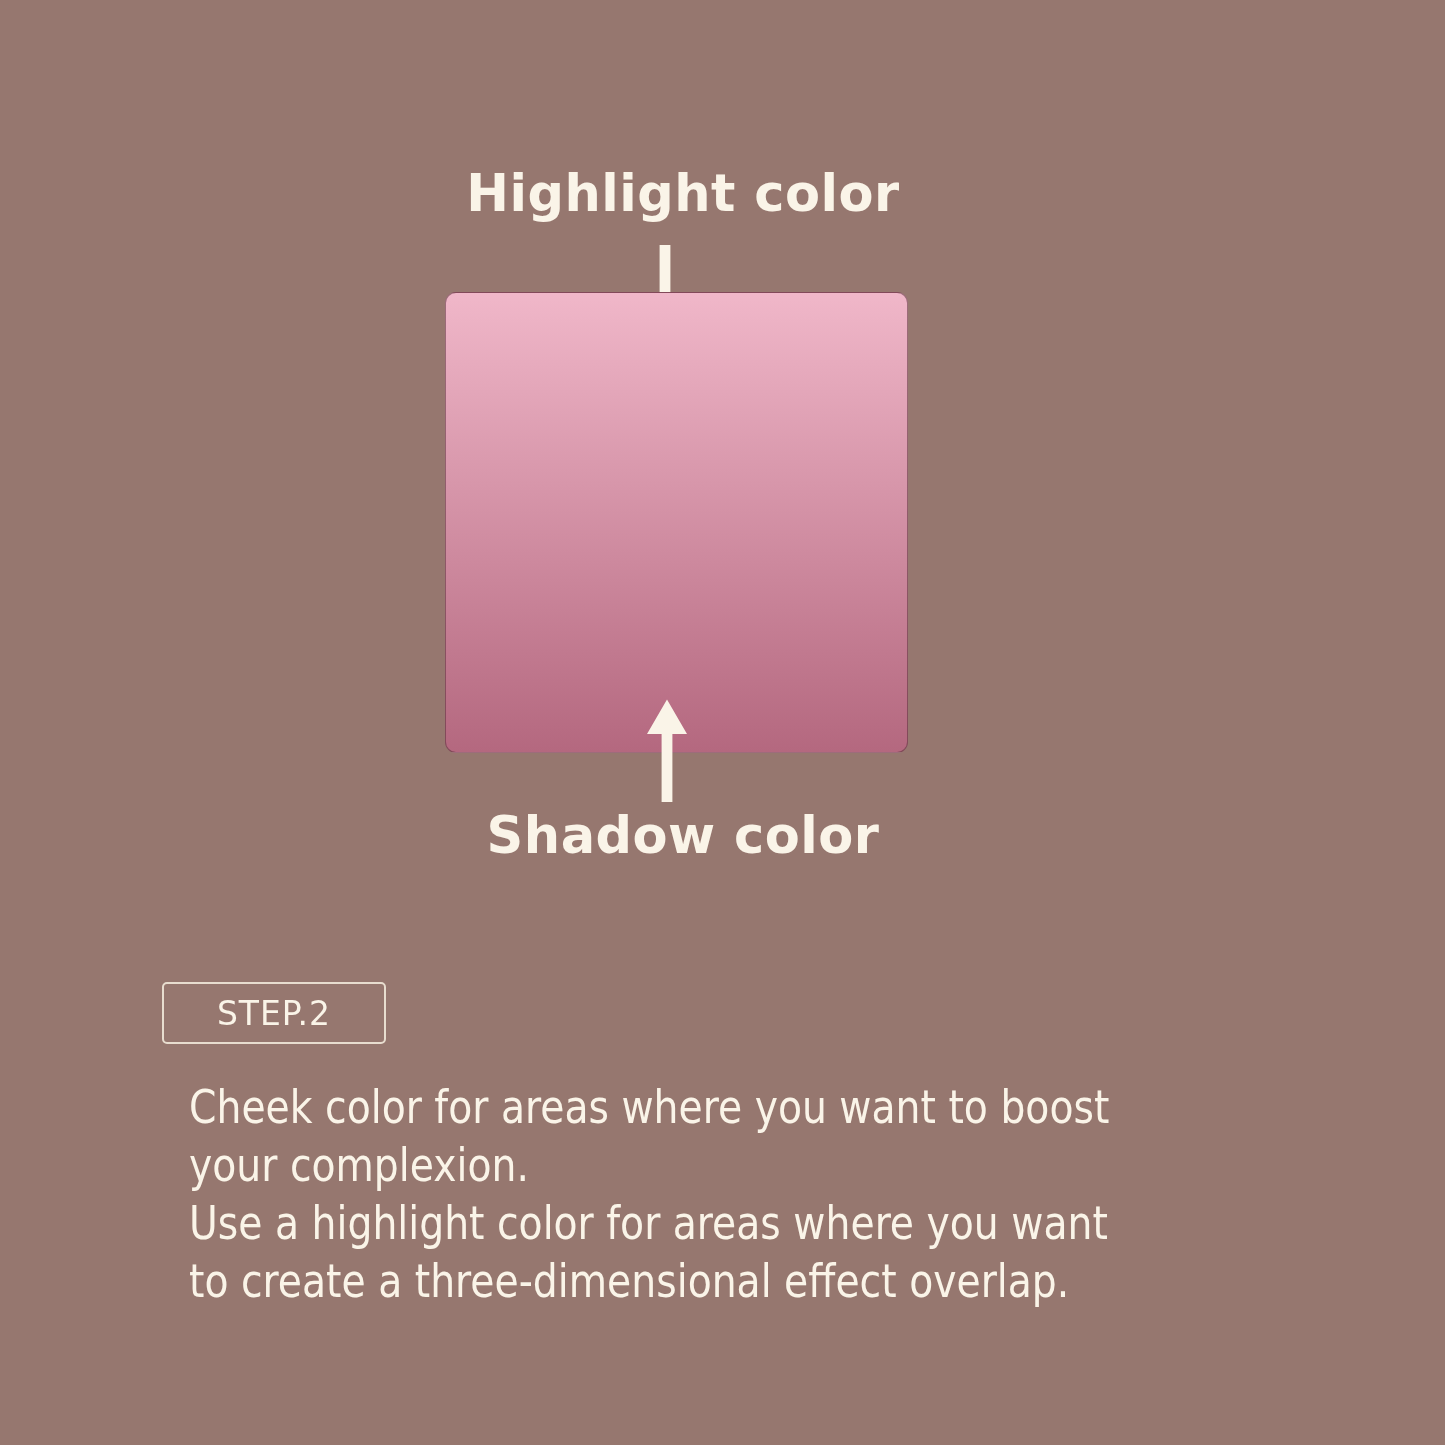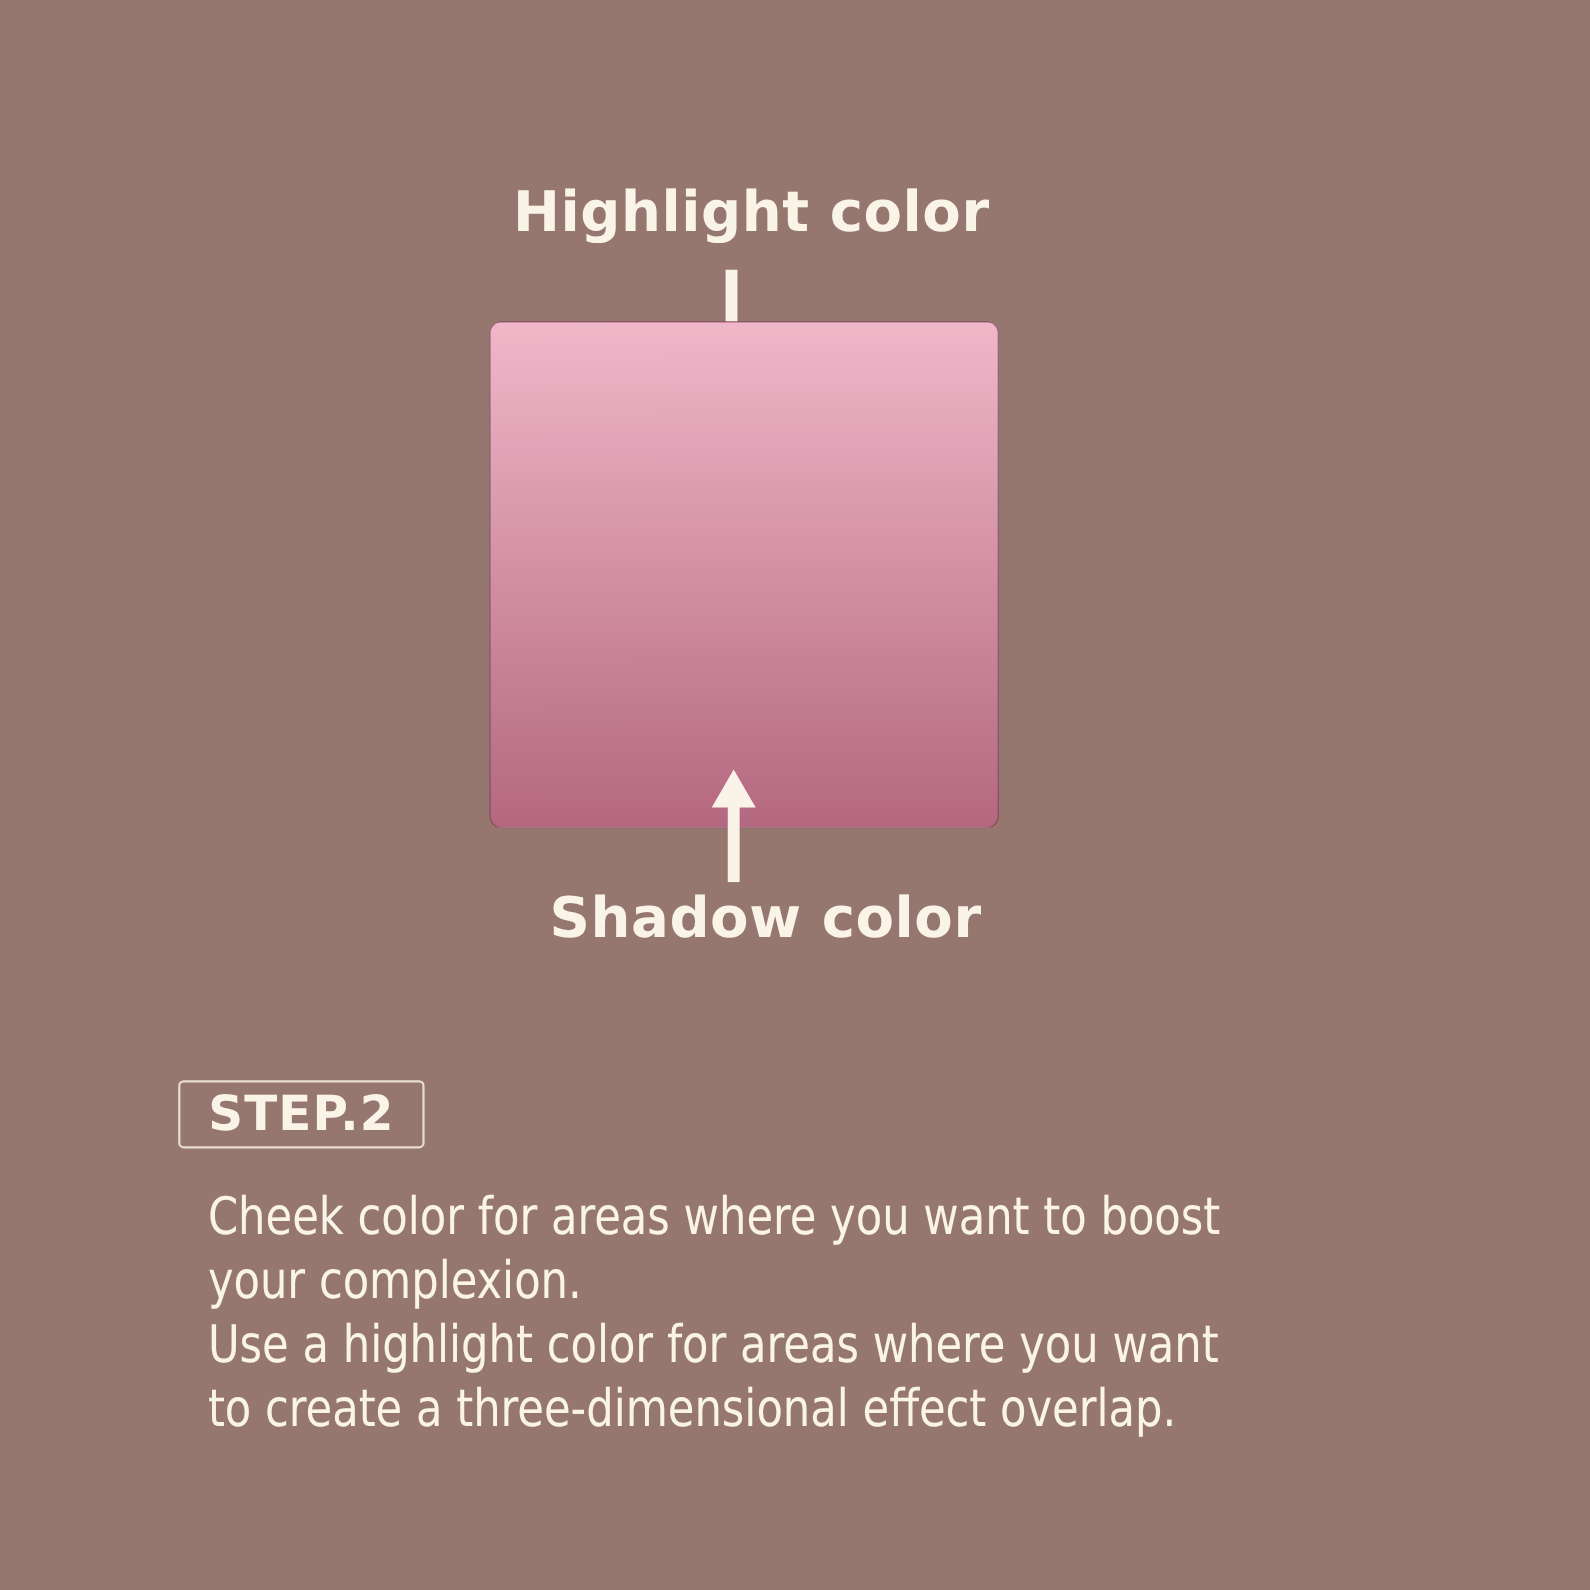--- a/index.html
+++ b/index.html
@@ -34,21 +34,21 @@
     letter-spacing: 0.5px;
     white-space: nowrap;
     text-align: center;
   }
   #highlight-label {
     left: 0;
     width: 1366px;
     top: 168px;
   }
   #shadow-label {
-    left: 13px;
+    left: 0;
     width: 1366px;
     top: 810px;
   }
 
   
   #swatch {
     position: absolute;
     left: 445px;
     top: 292px;
     width: 463px;
@@ -85,22 +85,22 @@
     border: 2px solid #e8ddcf;
     border-radius: 5px;
     box-sizing: border-box;
     display: flex;
     align-items: center;
     justify-content: center;
   }
   #step-badge-label {
     color: #faf4e8;
     font-family: "DejaVu Sans", sans-serif;
-    font-weight: bold;
-    font-size: 44px;
+    font-weight: normal;
+    font-size: 33px;
     line-height: 1;
     letter-spacing: 1px;
     white-space: nowrap;
   }
 
   
   #body-copy {
     position: absolute;
     left: 160px;
     top: 1078px;

